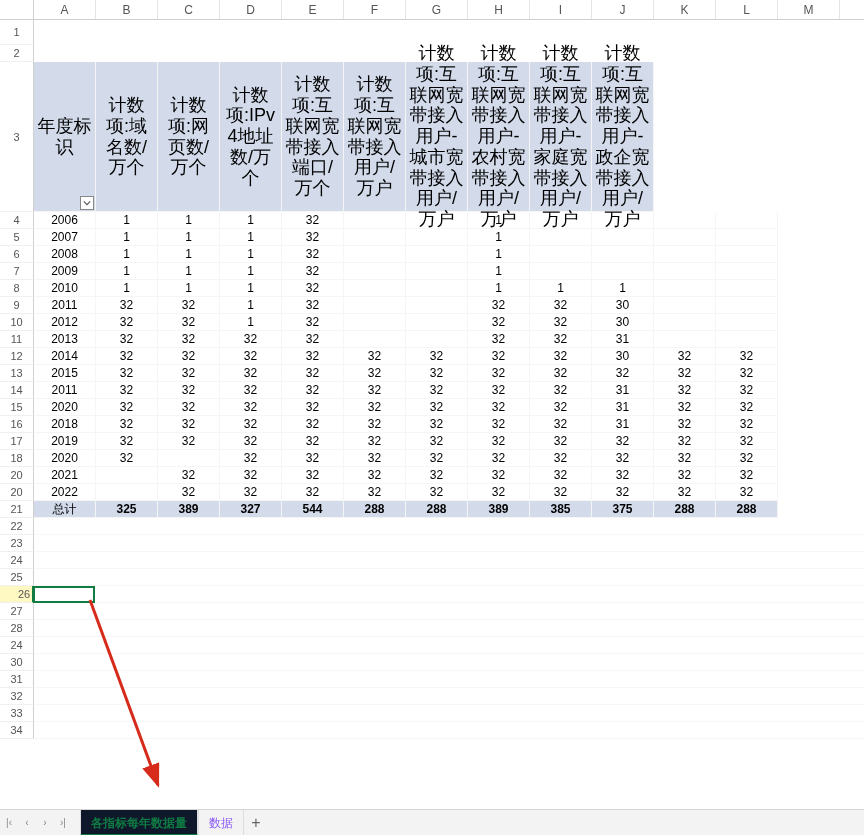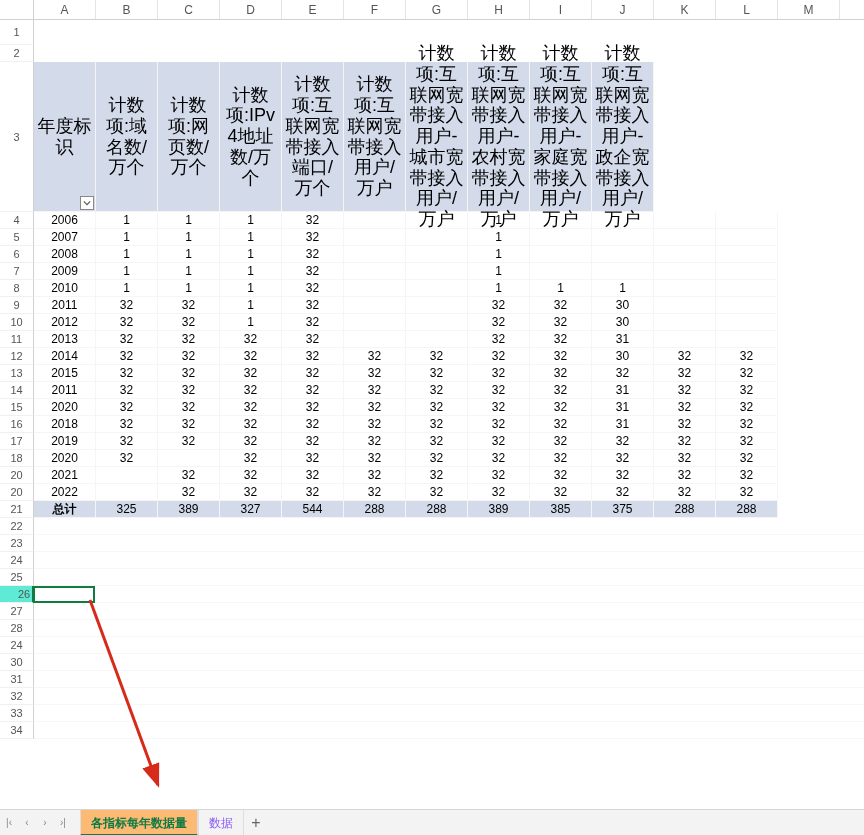--- a/index.html
+++ b/index.html
@@ -8,43 +8,43 @@
   
   .colhdr { display: flex; height: 20px; border-bottom: 1px solid #d0d0d0; background: #fff; }
   .colhdr .rh { width: 34px; border-right: 1px solid #d0d0d0; }
   .colhdr .ch { width: 62px; text-align: center; font-size: 12px; color: #555; border-right: 1px solid #e4e4e4; line-height: 20px; }
   
   .gridbody { position: relative; display: flex; }
   .rowhdrs { width: 34px; }
   .rowhdrs .rhcell { height: 17px; font-size: 11px; color: #555; text-align: center; line-height: 17px; border-right: 1px solid #d0d0d0; border-bottom: 1px solid #f0f0f0; }
   .rowhdrs .rhcell.tall { height: 25px; line-height: 25px; }
   .rowhdrs .rhcell.big { height: 150px; line-height: 150px; }
-  .rowhdrs .rhcell.sel { background: #5eead4; border-right: 2px solid #107c41; padding-left: 16px; }
+  .rowhdrs .rhcell.sel { background: #fef9c3; border-right: 2px solid #107c41; padding-left: 16px; }
   .cells { flex: 1; position: relative; }
   .row { display: flex; height: 17px; }
   .row.tall { height: 25px; }
   .row.big { height: 150px; }
   .cell { width: 62px; font-size: 12px; text-align: center; display: flex; align-items: center; justify-content: center; color: #000; border-right: 1px solid #f5f5f5; border-bottom: 1px solid #f5f5f5; }
   .row.big .cell { align-items: center; }
   .hdrcell { background: #d3dbeb; font-size: 18px; line-height: 1.15; padding: 2px; word-break: break-all; }
-  .totalrow .cell { background: #d3dbeb; font-weight: normal; }
-  .totalrow .cell.first { font-weight: bold; }
+  .totalrow .cell { background: #d3dbeb; font-weight: bold; }
+  .totalrow .cell.first { font-weight: normal; }
   .filter { position: absolute; width: 14px; height: 14px; border: 1px solid #888; background: #fff; display: flex; align-items: center; justify-content: center; }
   .filter svg { width: 8px; height: 6px; }
   
   .erow { height: 17px; border-bottom: 1px solid #f7f7f7; }
   
   .selcell { position: absolute; border: 2px solid #107c41; width: 62px; height: 17px; pointer-events: none; }
   
   .arrow { position: absolute; pointer-events: none; }
   
   .tabbar { position: absolute; bottom: 0; left: 0; width: 864px; height: 26px; background: #f3f3f3; border-top: 1px solid #d6d6d6; display: flex; align-items: center; }
   .navbtn { width: 18px; height: 26px; display: flex; align-items: center; justify-content: center; color: #888; font-size: 10px; cursor: pointer; }
   .tab { padding: 0 10px; height: 26px; line-height: 26px; font-size: 12px; cursor: pointer; border-left: 1px solid #ddd; border-right: 1px solid #ddd; }
-  .tab.active { background: #fdba74; color: #0f7b42; font-weight: bold; border-bottom: 2px solid #0f7b42; }
+  .tab.active { background: #0f172a; color: #0f7b42; font-weight: bold; border-bottom: 2px solid #0f7b42; }
   .tab.inactive { color: #8b5cf6; }
   .addtab { width: 24px; text-align: center; font-size: 16px; color: #666; cursor: pointer; }
 </style>
 </head>
 <body>
 
 <div class="sheet">
 
   <div class="colhdr">
     <div class="rh"></div>

